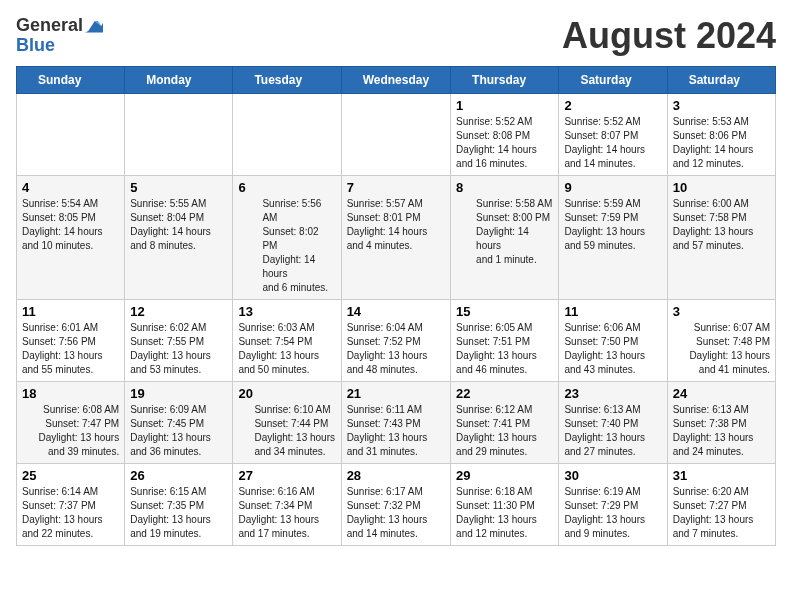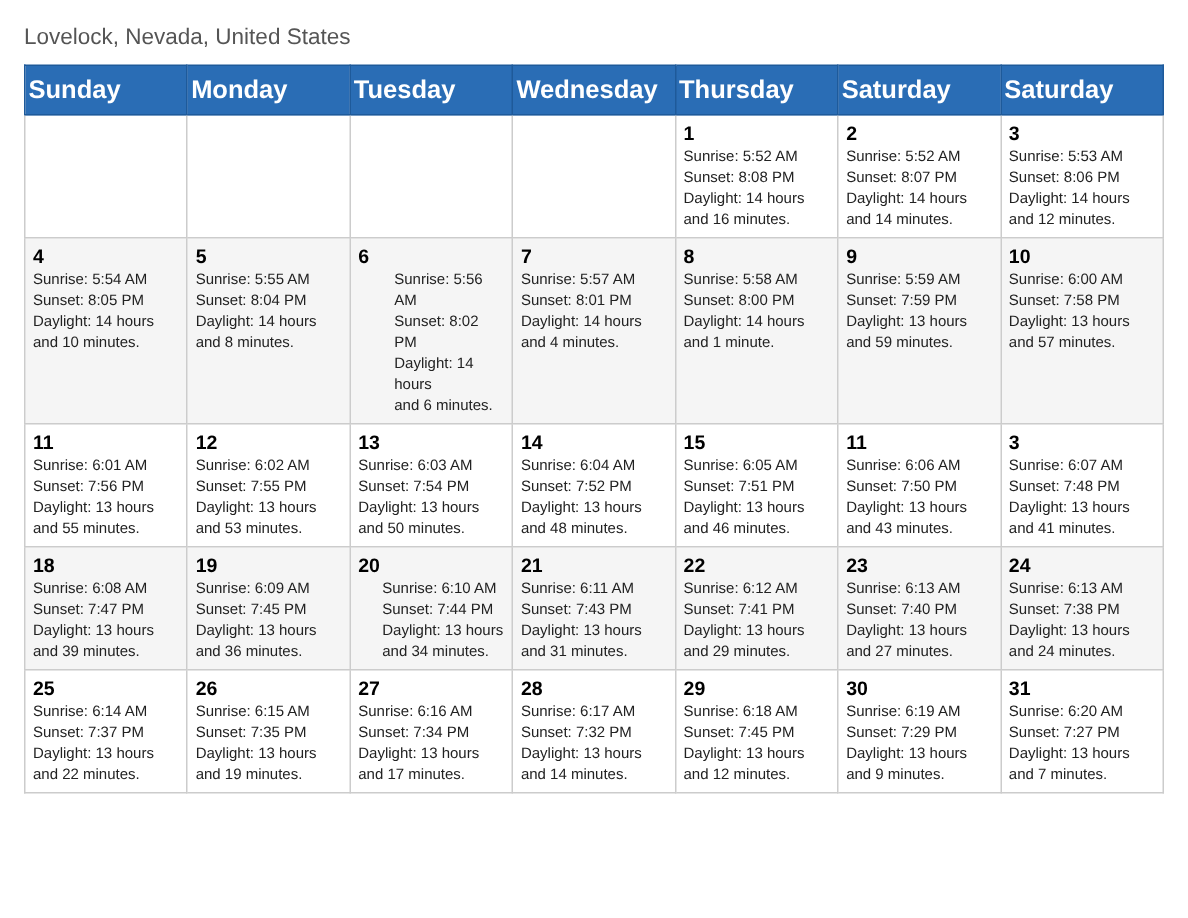--- a/index.html
+++ b/index.html
@@ -54,23 +54,23 @@
       color: #555;
     }
     .calendar-table {
       width: 100%;
       border-collapse: collapse;
       font-size: 11px;
     }
     .calendar-table th {
       background-color: #2a6db5;
       color: #fff;
-      padding: 6px 2px;
+      padding: 6px 21px;
       text-align: left;
-      font-size: 17px;
+      font-size: 12px;
       border: 1px solid #1e5a9a;
     }
     .calendar-table td {
       border: 1px solid #ccc;
       padding: 4px 5px;
       vertical-align: top;
       min-height: 80px;
       height: 80px;
       background: #fff;
       width: calc(100% / 7);
@@ -90,22 +90,32 @@
       line-height: 1.4;
     }
     .empty-cell {
       background: #fff !important;
     }
   </style>
 </head>
 <body>
 
 <div class="header-section">
+  <div class="logo">
+    <div style="display:flex;align-items:center;">
+      <span class="logo-general">General</span>
+      <svg class="logo-icon" viewBox="0 0 22 16" xmlns="http://www.w3.org/2000/svg">
+        <polygon points="4,14 12,2 20,8 22,4 22,16 0,16" fill="#2a6db5"></polygon>
+        <polygon points="12,2 20,8 16,2" fill="#5ba3e0"></polygon>
+      </svg>
+    </div>
+    <span class="logo-blue">Blue</span>
+  </div>
   <div class="title-section">
-    <div class="location-title">Lovelock, Nevada, United States</div>
+    <div class="month-title">August 2024</div>
   </div>
 </div>
 
 <table class="calendar-table">
   <thead>
     <tr id="weekday-header">
     <th>Sunday</th>
         <th>Monday</th>
         <th>Tuesday</th>
         <th>Wednesday</th>
@@ -166,21 +176,21 @@
         </td>
         <td>
           <span class="day-number">7</span>
           <div class="day-info" style="white-space: pre-line;">Sunrise: 5:57 AM
 Sunset: 8:01 PM
 Daylight: 14 hours
 and 4 minutes.</div>
         </td>
         <td>
           <span class="day-number">8</span>
-          <div class="day-info" style="white-space: pre-line;">Sunrise: 5:58 AM
+          <div class="day-info" style="white-space: pre-line; margin-left: 20px;">Sunrise: 5:58 AM
 Sunset: 8:00 PM
 Daylight: 14 hours
 and 1 minute.</div>
         </td>
         <td>
           <span class="day-number">9</span>
           <div class="day-info" style="white-space: pre-line;">Sunrise: 5:59 AM
 Sunset: 7:59 PM
 Daylight: 13 hours
 and 59 minutes.</div>
@@ -231,30 +241,30 @@
         </td>
         <td>
           <span class="day-number">11</span>
           <div class="day-info" style="white-space: pre-line;">Sunrise: 6:06 AM
 Sunset: 7:50 PM
 Daylight: 13 hours
 and 43 minutes.</div>
         </td>
         <td>
           <span class="day-number">3</span>
-          <div class="day-info" style="white-space: pre-line;">Sunrise: 6:07 AM
+          <div class="day-info" style="white-space: pre-line; text-align: right;">Sunrise: 6:07 AM
 Sunset: 7:48 PM
 Daylight: 13 hours
 and 41 minutes.</div>
         </td>
       </tr>
       <tr>
         <td>
           <span class="day-number">18</span>
-          <div class="day-info" style="white-space: pre-line;">Sunrise: 6:08 AM
+          <div class="day-info" style="white-space: pre-line; text-align: right;">Sunrise: 6:08 AM
 Sunset: 7:47 PM
 Daylight: 13 hours
 and 39 minutes.</div>
         </td>
         <td>
           <span class="day-number">19</span>
           <div class="day-info" style="white-space: pre-line;">Sunrise: 6:09 AM
 Sunset: 7:45 PM
 Daylight: 13 hours
 and 36 minutes.</div>
@@ -320,21 +330,21 @@
         <td>
           <span class="day-number">28</span>
           <div class="day-info" style="white-space: pre-line;">Sunrise: 6:17 AM
 Sunset: 7:32 PM
 Daylight: 13 hours
 and 14 minutes.</div>
         </td>
         <td>
           <span class="day-number">29</span>
           <div class="day-info" style="white-space: pre-line;">Sunrise: 6:18 AM
-Sunset: 7:45 PM
+Sunset: 11:30 PM
 Daylight: 13 hours
 and 12 minutes.</div>
         </td>
         <td>
           <span class="day-number">30</span>
           <div class="day-info" style="white-space: pre-line;">Sunrise: 6:19 AM
 Sunset: 7:29 PM
 Daylight: 13 hours
 and 9 minutes.</div>
         </td>

